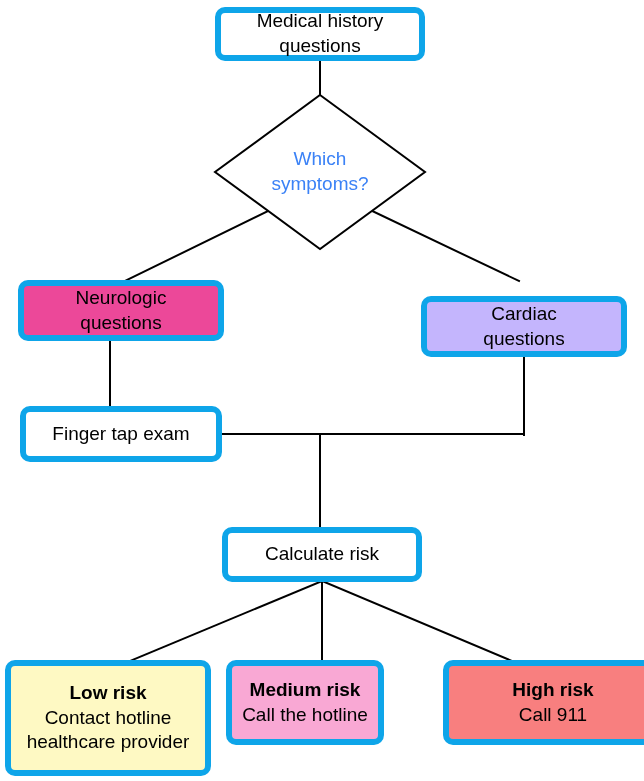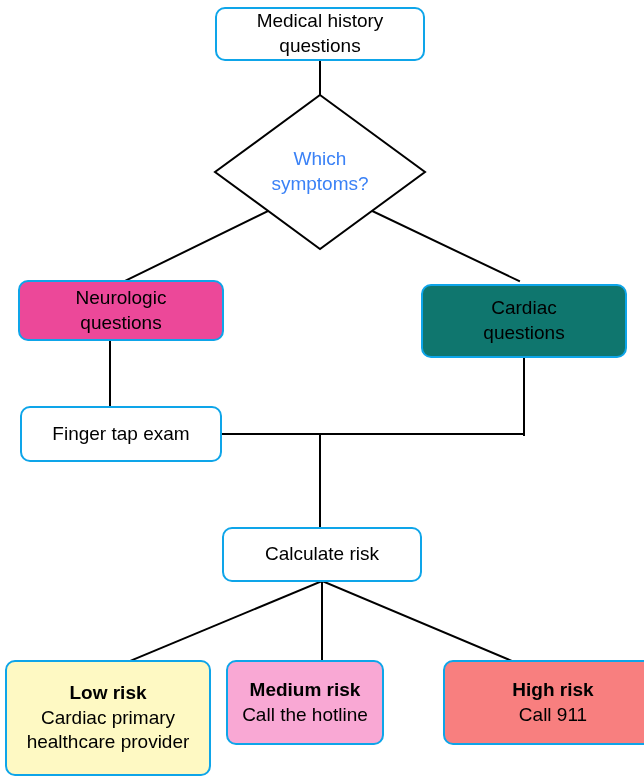--- a/index.html
+++ b/index.html
@@ -14,21 +14,21 @@
     height: 781px;
     background: #ffffff;
     overflow: hidden;
   }
   .wires {
     position: absolute;
     left: 0; top: 0;
   }
   .node {
     position: absolute;
-    border: 2px solid #0ea5e9;
+    border: 6px solid #0ea5e9;
     border-radius: 10px;
     background: #fff;
     display: flex;
     flex-direction: column;
     align-items: center;
     justify-content: center;
     text-align: center;
     font-size: 19px;
     line-height: 1.3;
     color: #000;
@@ -76,36 +76,36 @@
   <div class="node" style="left: 215px; top: 7px; width: 210px; height: 54px; background-color: rgb(255, 255, 255);">
     <span class="label">Medical history
 questions</span>
   </div>
 
   <div class="node" style="left: 18px; top: 280px; width: 206px; height: 61px; background-color: #ec4899;">
     <span class="label">Neurologic
 questions</span>
   </div>
 
-  <div class="node" style="left: 421px; top: 284px; width: 206px; height: 74px; background-color: #0f766e;">
+  <div class="node" style="left: 421px; top: 296px; width: 206px; height: 61px; background-color: #c4b5fd;">
     <span class="label">Cardiac
 questions</span>
   </div>
 
   <div class="node" style="left: 20px; top: 406px; width: 202px; height: 56px; background-color: rgb(255, 255, 255);">
     <span class="label">Finger tap exam</span>
   </div>
 
   <div class="node" style="left: 222px; top: 527px; width: 200px; height: 55px; background-color: rgb(255, 255, 255);">
     <span class="label">Calculate risk</span>
   </div>
 
   <div class="node" style="left: 5px; top: 660px; width: 206px; height: 116px; background-color: #fef9c3;">
     <span class="node-title">Low risk</span>
-    <span class="label">Cardiac primary
+    <span class="label">Contact hotline
 healthcare provider</span>
   </div>
 
   <div class="node" style="left: 226px; top: 660px; width: 158px; height: 85px; background-color: #f9a8d4;">
     <span class="node-title">Medium risk</span>
     <span class="label">Call the hotline</span>
   </div>
 
   <div class="node" style="left: 443px; top: 660px; width: 220px; height: 85px; background-color: rgb(248, 127, 127);">
     <span class="node-title">High risk</span>

